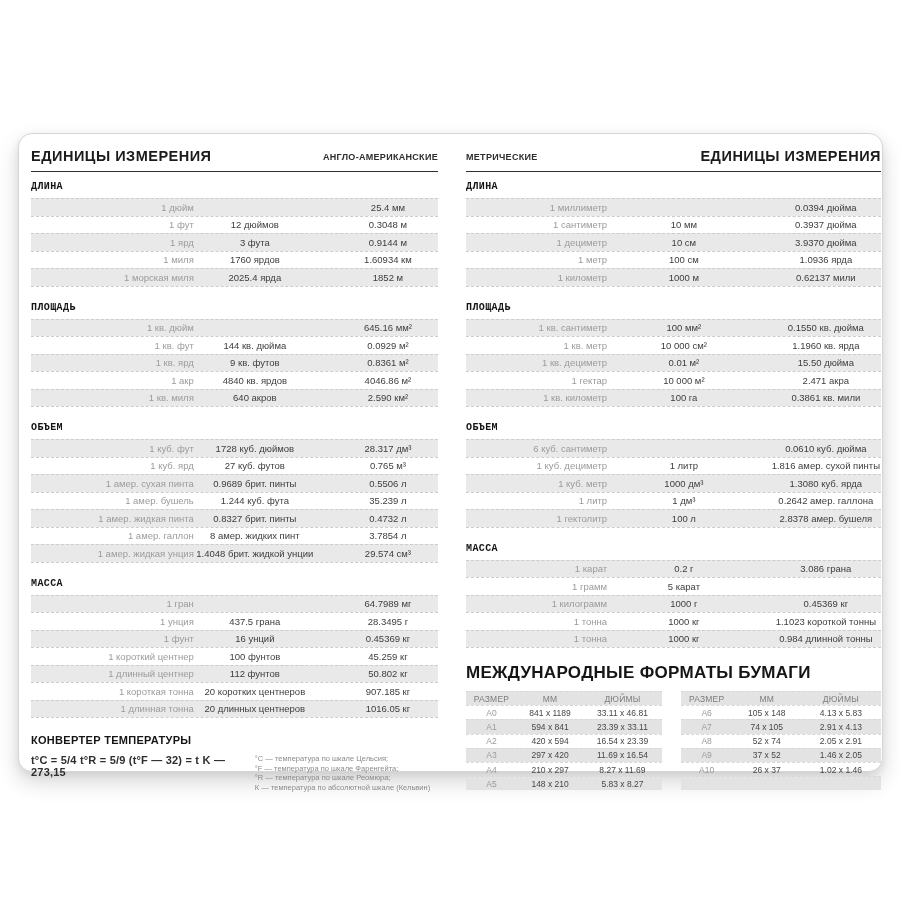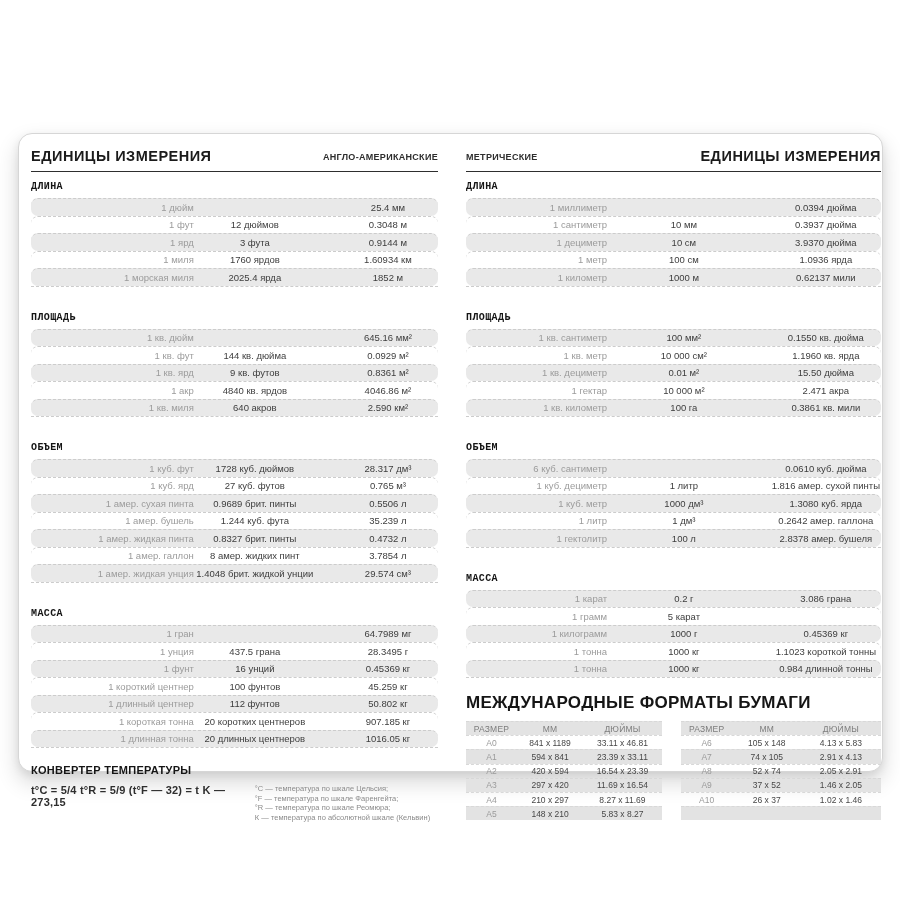--- a/index.html
+++ b/index.html
@@ -17,26 +17,26 @@
   .page-left{left:12px;width:407px;}
   .page-right{left:447px;width:415px;}
 
   .page-head{
     display:flex;justify-content:space-between;align-items:flex-end;
     border-bottom:1.5px solid #2e2e2e;padding-bottom:7px;text-align:right;
   }
   .page-title{font-size:14.5px;font-weight:bold;letter-spacing:.5px;color:#1b1b1b;margin:0;}
   .page-sub{font-size:9px;font-weight:bold;letter-spacing:.3px;color:#2e2e2e;padding-bottom:2px;}
 
-  .unit-section{margin-top:25px;}
+  .unit-section{margin-top:15px;}
   .unit-section.first{margin-top:9px;}
   .sec-label{font-size:10px;font-weight:bold;letter-spacing:.4px;color:#151515;margin:0 0 6px 0;font-family:Liberation Mono, monospace;}
 
   .u-table{border-bottom:1px dashed #cccccc;}
-  .u-row{display:flex;align-items:center;height:16.5px;border-top:1px dashed #cccccc;font-size:9.5px;border-radius:7px;}
+  .u-row{display:flex;align-items:center;height:16.5px;border-top:1px dashed #cccccc;font-size:9.5px;}
   .u-row.stripe{background:#e9e9e9;}
   .u-table .c1{text-align:right;color:#9b9b9b;white-space:nowrap;}
   .u-table .c2{text-align:center;color:#3d3d3d;white-space:nowrap;}
   .u-table .c3{flex:1;text-align:center;color:#3d3d3d;white-space:nowrap;}
   .t-left .c1{width:40%;padding-right:0;}
   .t-left .c2{width:30%;}
   .t-left .c3{padding-left:22px;}
   .t-right .c1{width:34%;}
   .t-right .c2{width:37%;}
   .t-right .c3{padding-left:10px;}

